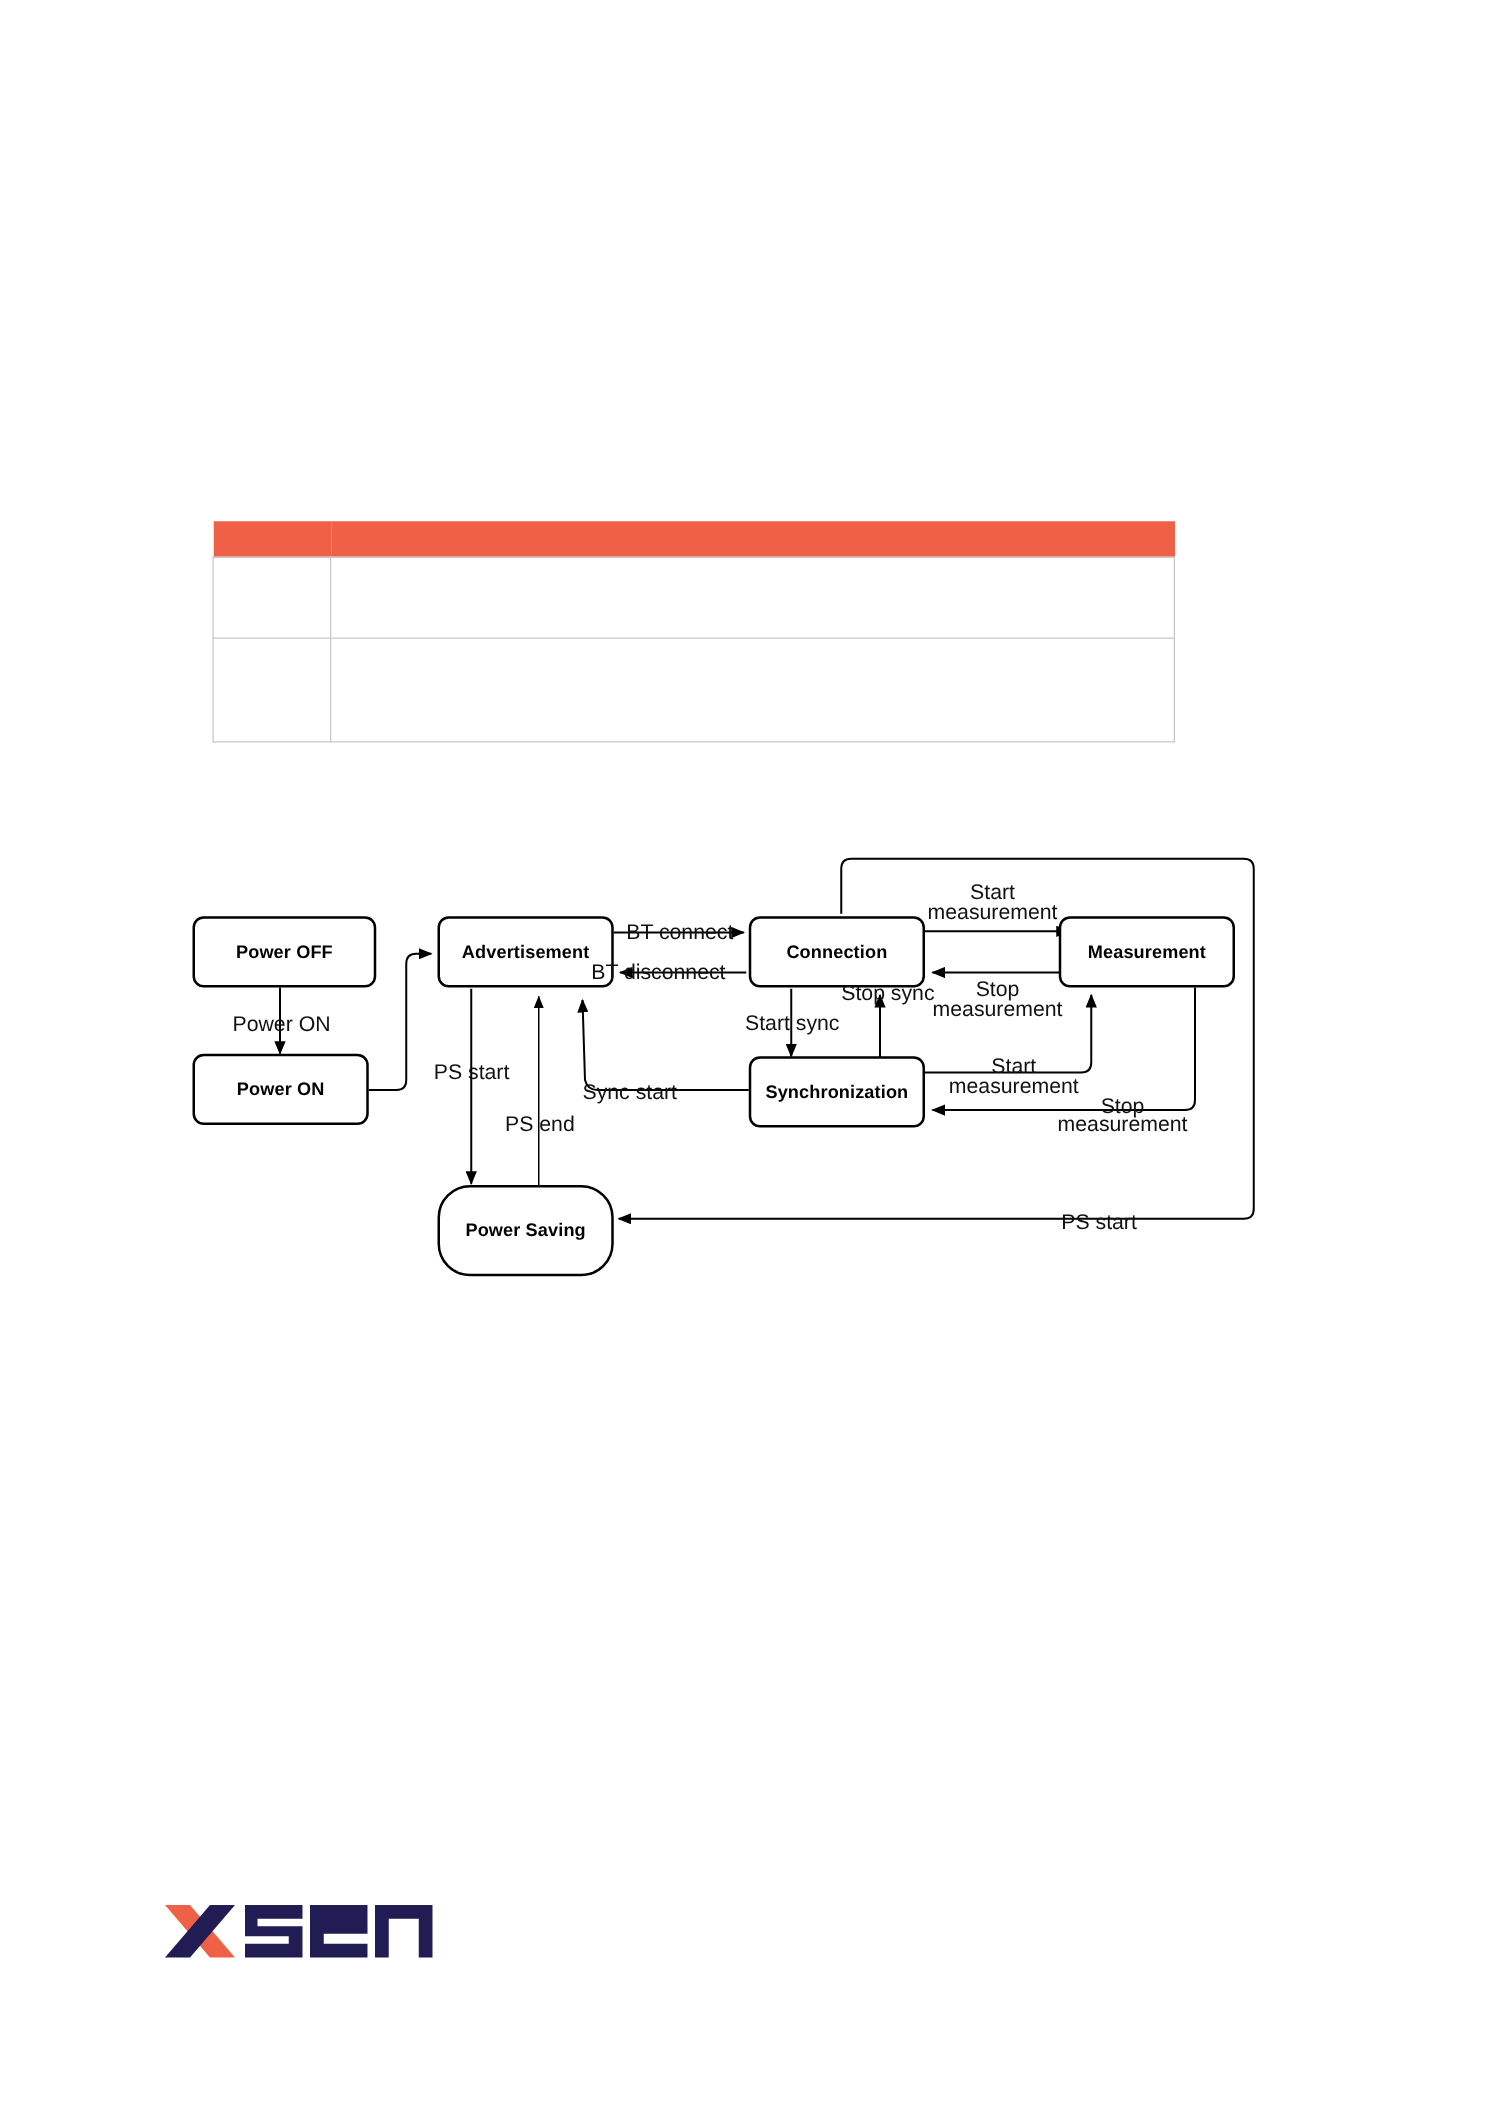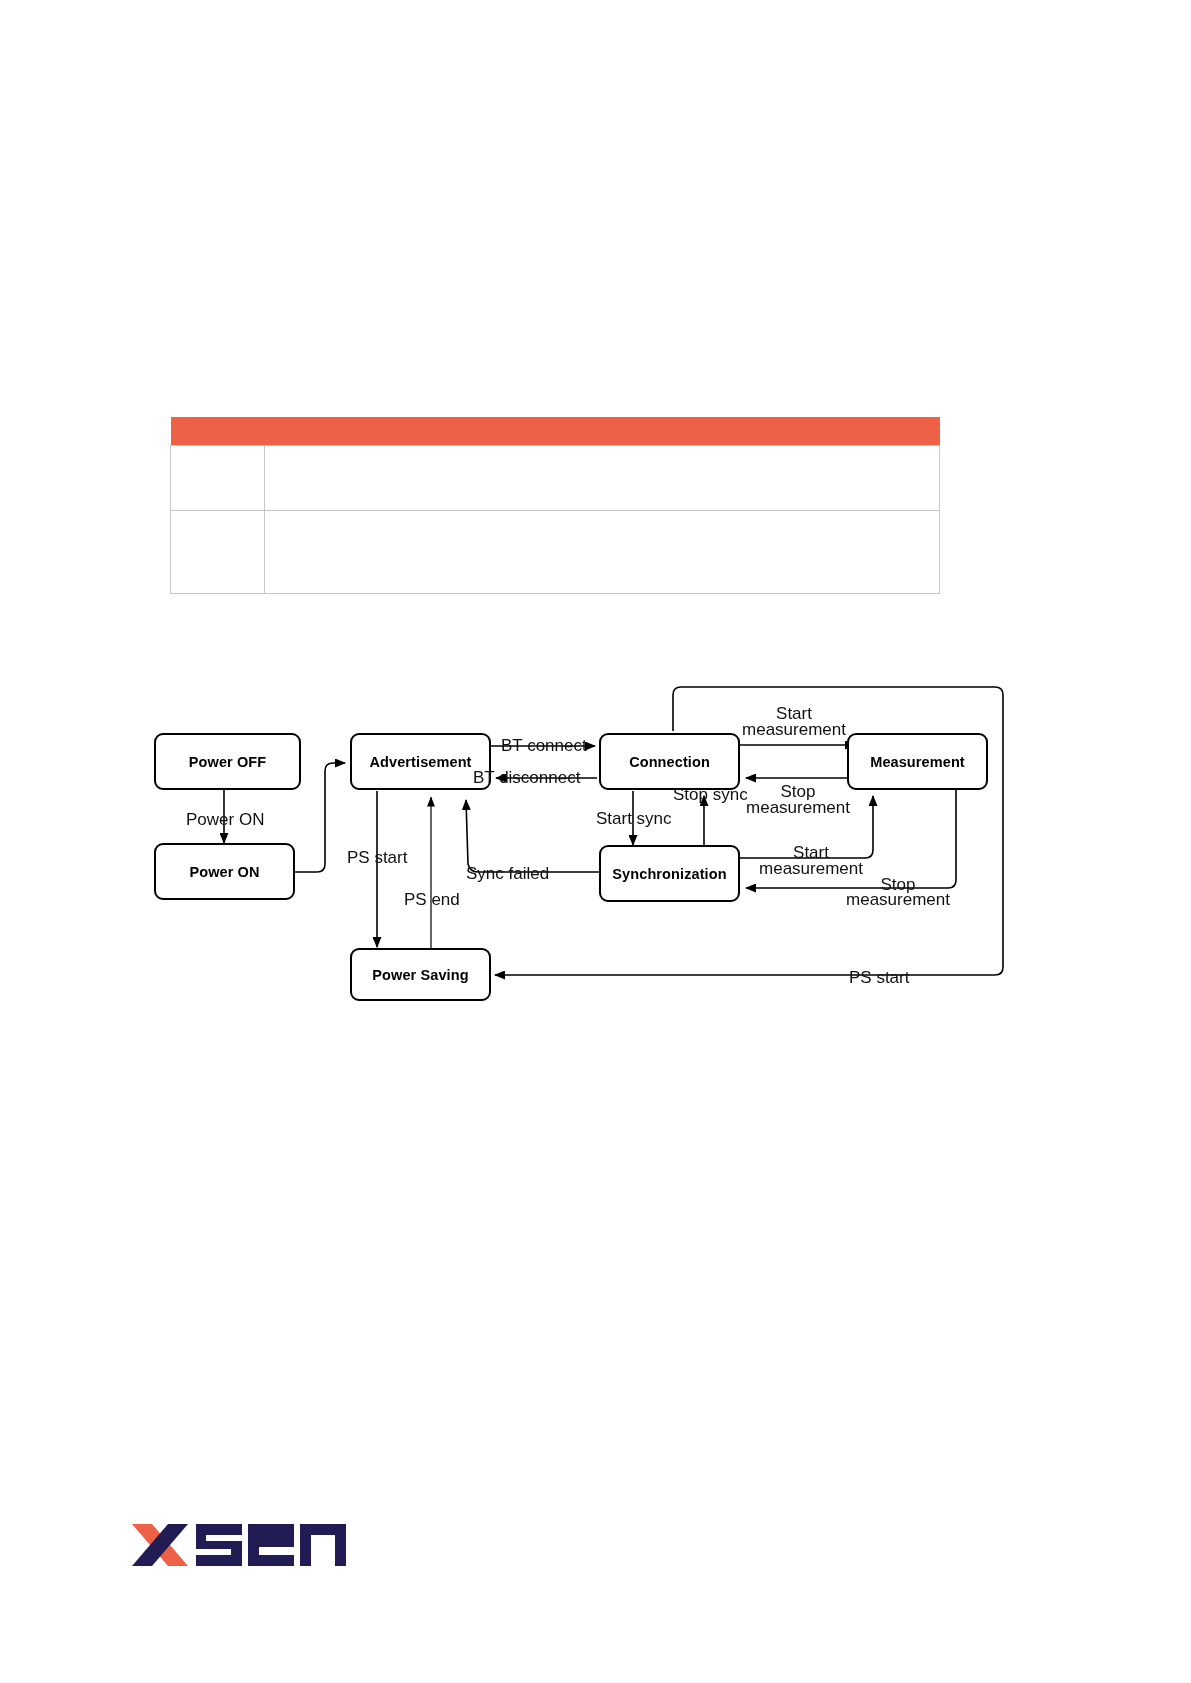--- a/index.html
+++ b/index.html
@@ -164,41 +164,41 @@
   </div>
 
   <div class="state-box" style="left:847px;top:733px;width:141px;height:57px;">
     <span>Measurement</span>
   </div>
 
   <div class="state-box" style="left:599px;top:845px;width:141px;height:57px;">
     <span>Synchronization</span>
   </div>
 
-  <div class="state-box" style="left:350px;top:948px;width:141px;height:53px;">
+  <div class="state-box" style="left:350px;top:948px;width:141px;height:73px;border-radius:26px;">
     <span>Power Saving</span>
   </div>
 
   <div class="edge-label" style="left:186px;top:810px;width:76px;">Power ON</div>
 
   <div class="edge-label" style="left:501px;top:736px;">BT connect</div>
 
   <div class="edge-label" style="left:473px;top:768px;">BT disconnect</div>
 
   <div class="edge-label" style="left:744px;top:704px;width:100px;">Start</div>
   <div class="edge-label" style="left:735px;top:720px;width:118px;">measurement</div>
 
   <div class="edge-label" style="left:748px;top:782px;width:100px;">Stop</div>
   <div class="edge-label" style="left:739px;top:798px;width:118px;">measurement</div>
 
   <div class="edge-label" style="left:596px;top:809px;">Start sync</div>
 
   <div class="edge-label" style="left:673px;top:774px;margin-top:11px;">Stop sync</div>
 
-  <div class="edge-label" style="left:466px;top:864px;">Sync failed</div>
+  <div class="edge-label" style="left:466px;top:864px;">Sync start</div>
 
   <div class="edge-label" style="left:761px;top:843px;width:100px;">Start</div>
   <div class="edge-label" style="left:752px;top:859px;width:118px;">measurement</div>
 
   <div class="edge-label" style="left:848px;top:875px;width:100px;">Stop</div>
   <div class="edge-label" style="left:839px;top:890px;width:118px;">measurement</div>
 
   <div class="edge-label" style="left:347px;top:848px;">PS start</div>
 
   <div class="edge-label" style="left:404px;top:890px;">PS end</div>

